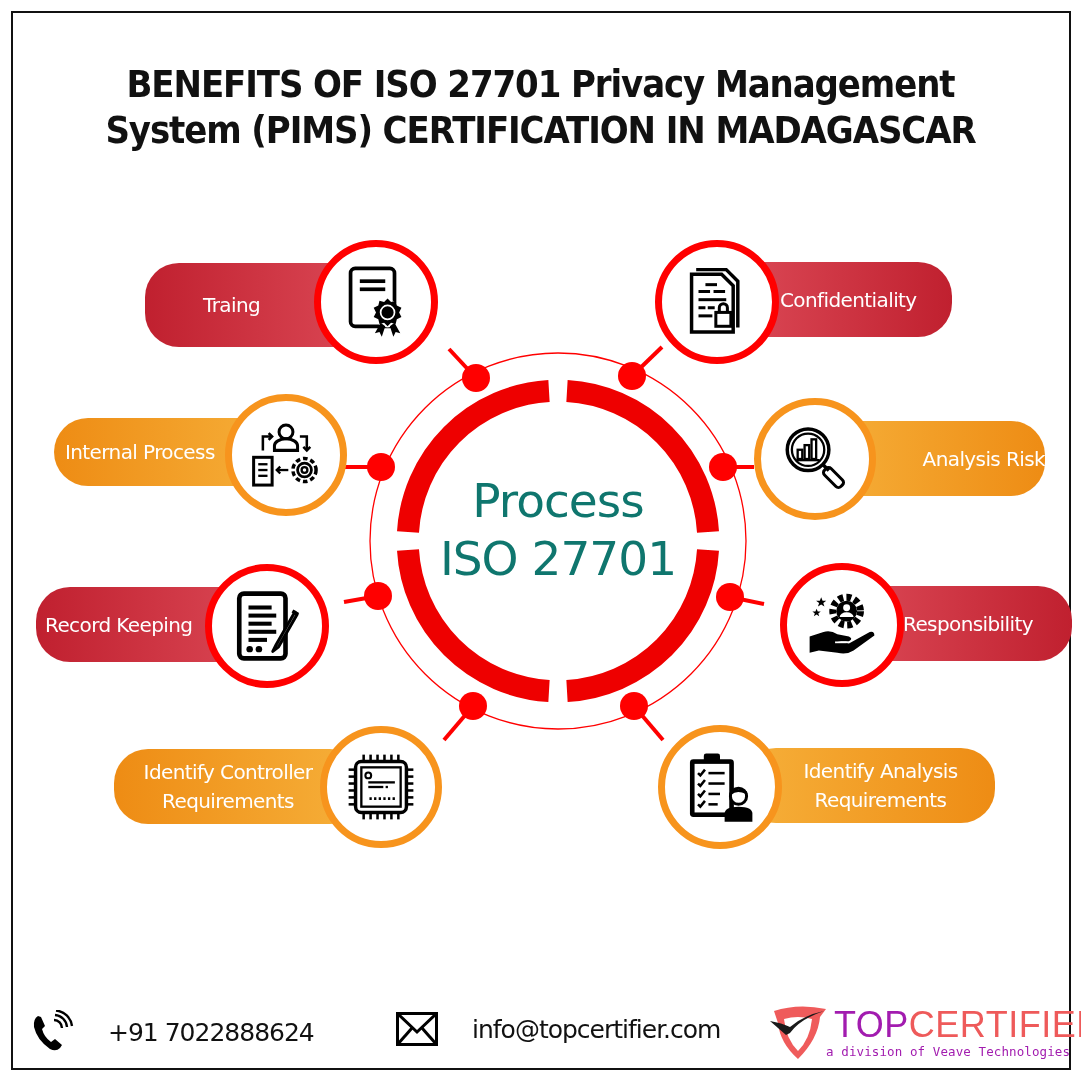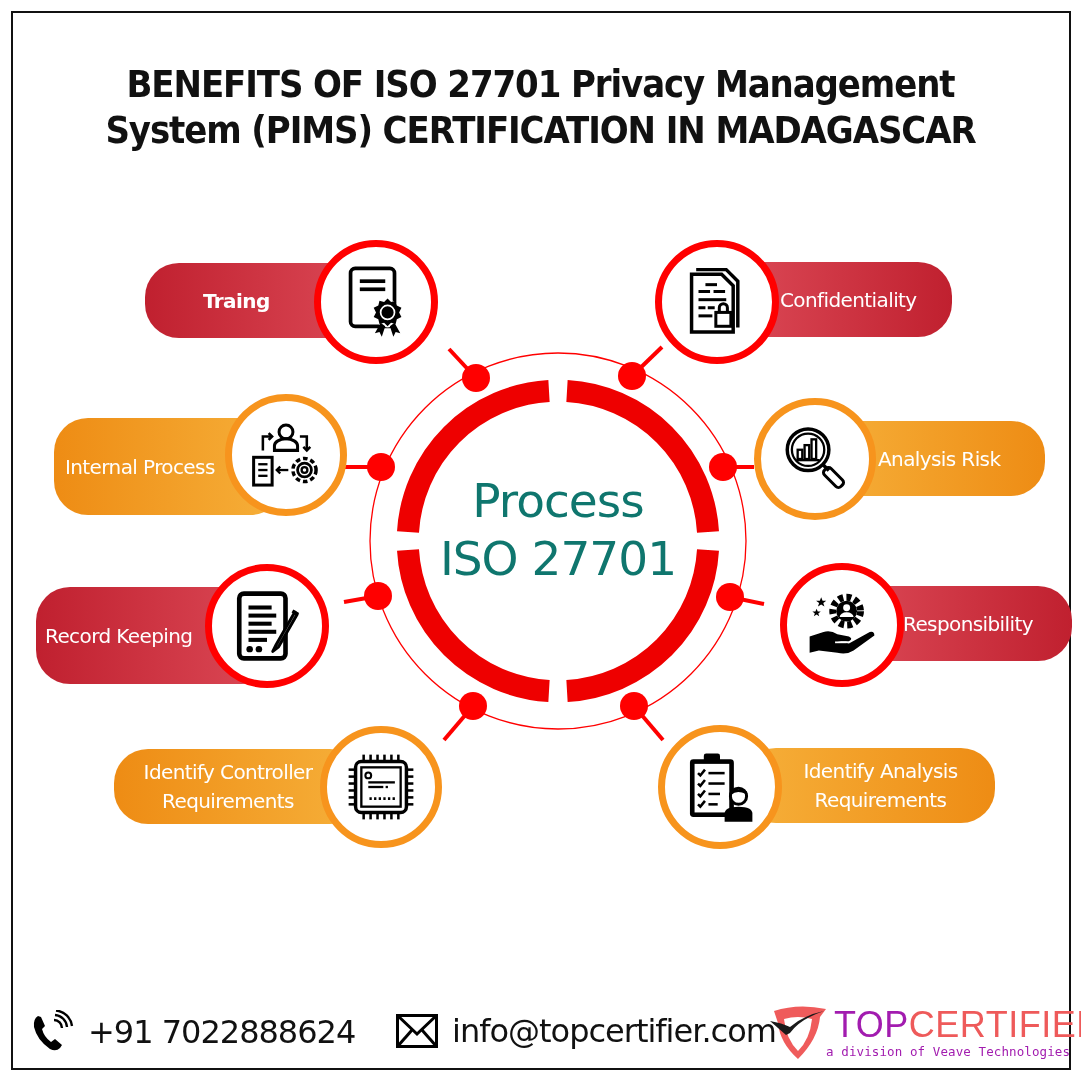--- a/index.html
+++ b/index.html
@@ -8,31 +8,31 @@
     .title { position: absolute; left: 0; top: 62px; width: 1081px; text-align: center; font-family: "DejaVu Sans", sans-serif; font-weight: bold; color: #111111; font-size: 37px; line-height: 46px; letter-spacing: -1.2px; transform: scaleX(0.92); transform-origin: center; }
     .title div { white-space: nowrap; }
 
     svg.diagram { position: absolute; left: 0; top: 0; width: 1081px; height: 1081px; }
 
     .pill { position: absolute; border-radius: 34px; color: #ffffff; font-family: "DejaVu Sans", sans-serif; font-size: 20px; line-height: 28px; display: flex; align-items: center; box-sizing: border-box; letter-spacing: -0.6px; }
     .pill span { display: block; white-space: nowrap; }
     .pill.red-l { background: linear-gradient(90deg, #c0202f 0%, #dc4a57 100%); }
     .pill.red-r { background: linear-gradient(90deg, #dc4a57 0%, #c0202f 100%); }
     .pill.or-l { background: linear-gradient(90deg, #ee8c14 0%, #f6b03a 100%); }
-    .pill.or-r { background: linear-gradient(90deg, #f6b03a 0%, #ee8c14 100%); }
+    .pill.or-r { background: linear-gradient(90deg, #f6b03a 0%, #ee8c14 100%); justify-content: flex-end; }
     .pill.two { flex-direction: column; justify-content: center; line-height: 29px; }
 
     .badge { position: absolute; border-radius: 50%; background: #ffffff; box-sizing: border-box; display: flex; align-items: center; justify-content: center; }
     .badge.red { border: 7px solid #ff0000; }
     .badge.orange { border: 7px solid #f7941d; }
     .badge svg { width: 74px; height: 74px; }
 
     .center-text { position: absolute; left: 408px; top: 472px; width: 300px; text-align: center; font-family: "DejaVu Sans", sans-serif; color: #0f766e; font-size: 47px; line-height: 58px; letter-spacing: -1px; }
 
-    .footer-item { position: absolute; display: flex; align-items: center; font-family: "DejaVu Sans", sans-serif; font-size: 32px; color: #111111; letter-spacing: -1px; }
+    .footer-item { position: absolute; display: flex; align-items: center; font-family: "DejaVu Sans", sans-serif; font-size: 25px; color: #111111; letter-spacing: -1px; gap: 20px; }
     .footer-item svg { margin-right: 14px; }
     .logo { position: absolute; left: 768px; top: 1003px; width: 305px; height: 60px; }
     .logo .brand { position: absolute; left: 66px; top: 0px; font-family: "Liberation Sans", sans-serif; font-size: 36px; letter-spacing: 0.5px; line-height: 44px; white-space: nowrap; }
     .logo .brand .top { color: #a21caf; }
     .logo .brand .cert { color: #ee5a5a; }
     .logo .tag { position: absolute; left: 58px; top: 41px; font-family: "DejaVu Sans Mono", monospace; font-size: 12.5px; color: #a21caf; white-space: nowrap; letter-spacing: 0.1px; }
   </style>
 </head>
 <body>
 
@@ -75,21 +75,21 @@
     <circle cx="473" cy="706" r="14"></circle>
     <circle cx="634" cy="706" r="14"></circle>
   </g>
 </svg>
 
 <div class="center-text">
   <div>Process</div>
   <div>ISO 27701</div>
 </div>
 
-<div class="pill red-l" style="left:145px; top:263px; width:230px; height:75px; padding-left:58px;font-weight:bold;">
+<div class="pill red-l" style="left:145px; top:263px; width:230px; height:84px; padding-left:58px;">
   <span>Traing</span>
 </div>
 <div class="badge red" style="left:314px; top:240px; width:124px; height:124px;">
   <svg viewBox="0 0 64 64">
     <rect x="10" y="3" width="38" height="50" rx="4" fill="none" stroke="#000" stroke-width="3.2"></rect>
     <line x1="18" y1="14" x2="40" y2="14" stroke="#000" stroke-width="3.2"></line>
     <line x1="18" y1="21" x2="40" y2="21" stroke="#000" stroke-width="3.2"></line>
     <circle cx="42" cy="42" r="12" fill="#fff"></circle>
     <polygon points="42,29 45,32 49,31 50,35 54,37 52,41 54,45 50,47 49,51 45,50 42,53 39,50 35,51 34,47 30,45 32,41 30,37 34,35 35,31 39,32" fill="#000"></polygon>
     <circle cx="42" cy="41" r="6" fill="#000" stroke="#fff" stroke-width="1.5"></circle>
@@ -108,21 +108,21 @@
     <line x1="22" y1="17" x2="32" y2="17" stroke="#000" stroke-width="2.6"></line>
     <line x1="16" y1="23" x2="40" y2="23" stroke="#000" stroke-width="2.6" stroke-dasharray="10 3"></line>
     <line x1="16" y1="30" x2="40" y2="30" stroke="#000" stroke-width="2.6"></line>
     <line x1="16" y1="37" x2="30" y2="37" stroke="#000" stroke-width="2.6" stroke-dasharray="6 2"></line>
     <line x1="16" y1="44" x2="28" y2="44" stroke="#000" stroke-width="2.6"></line>
     <rect x="31" y="41" width="13" height="12" fill="#fff" stroke="#000" stroke-width="2.6"></rect>
     <path d="M34 41 V37 A3.5 3.5 0 0 1 41 37 V41" fill="none" stroke="#000" stroke-width="2.6"></path>
   </svg>
 </div>
 
-<div class="pill or-l" style="left:54px; top:418px; width:230px; height:97px; padding-left:11px;">
+<div class="pill or-l" style="left:54px; top:418px; width:230px; height:68px; padding-left:11px;">
   <span>Internal Process</span>
 </div>
 <div class="badge orange" style="left:225px; top:394px; width:122px; height:122px;">
   <svg viewBox="0 0 64 64">
     <circle cx="32" cy="12" r="6" fill="none" stroke="#000" stroke-width="2.6"></circle>
     <path d="M22 28 V24 A10 6 0 0 1 42 24 V28 Z" fill="none" stroke="#000" stroke-width="2.6"></path>
     <path d="M20 16 H12 V28" fill="none" stroke="#000" stroke-width="2.2"></path>
     <polyline points="17,13 20,16 17,19" fill="none" stroke="#000" stroke-width="2.2"></polyline>
     <path d="M44 16 H50 V28" fill="none" stroke="#000" stroke-width="2.2"></path>
     <polyline points="47,25 50,28 53,25" fill="none" stroke="#000" stroke-width="2.2"></polyline>
@@ -147,21 +147,21 @@
     <circle cx="26" cy="24" r="14" fill="none" stroke="#000" stroke-width="2"></circle>
     <rect x="17" y="24" width="4" height="8" fill="none" stroke="#000" stroke-width="2"></rect>
     <rect x="23" y="20" width="4" height="12" fill="none" stroke="#000" stroke-width="2"></rect>
     <rect x="29" y="15" width="4" height="17" fill="none" stroke="#000" stroke-width="2"></rect>
     <line x1="16" y1="33" x2="36" y2="33" stroke="#000" stroke-width="2"></line>
     <line x1="39" y1="37" x2="44" y2="42" stroke="#000" stroke-width="3"></line>
     <rect x="44" y="38" width="8" height="20" rx="3" transform="rotate(-45 48 48)" fill="none" stroke="#000" stroke-width="2.6"></rect>
   </svg>
 </div>
 
-<div class="pill red-l" style="left:36px; top:587px; width:240px; height:97px; padding-left:9px;">
+<div class="pill red-l" style="left:36px; top:587px; width:240px; height:75px; padding-left:9px;">
   <span>Record Keeping</span>
 </div>
 <div class="badge red" style="left:205px; top:564px; width:124px; height:124px;">
   <svg viewBox="0 0 64 64">
     <rect x="8" y="4" width="40" height="56" rx="4" fill="none" stroke="#000" stroke-width="4"></rect>
     <line x1="16" y1="16" x2="36" y2="16" stroke="#000" stroke-width="3.5"></line>
     <line x1="16" y1="23" x2="40" y2="23" stroke="#000" stroke-width="3.5"></line>
     <line x1="16" y1="30" x2="36" y2="30" stroke="#000" stroke-width="3.5"></line>
     <line x1="16" y1="37" x2="40" y2="37" stroke="#000" stroke-width="3.5"></line>
     <line x1="16" y1="44" x2="32" y2="44" stroke="#000" stroke-width="3.5"></line>

